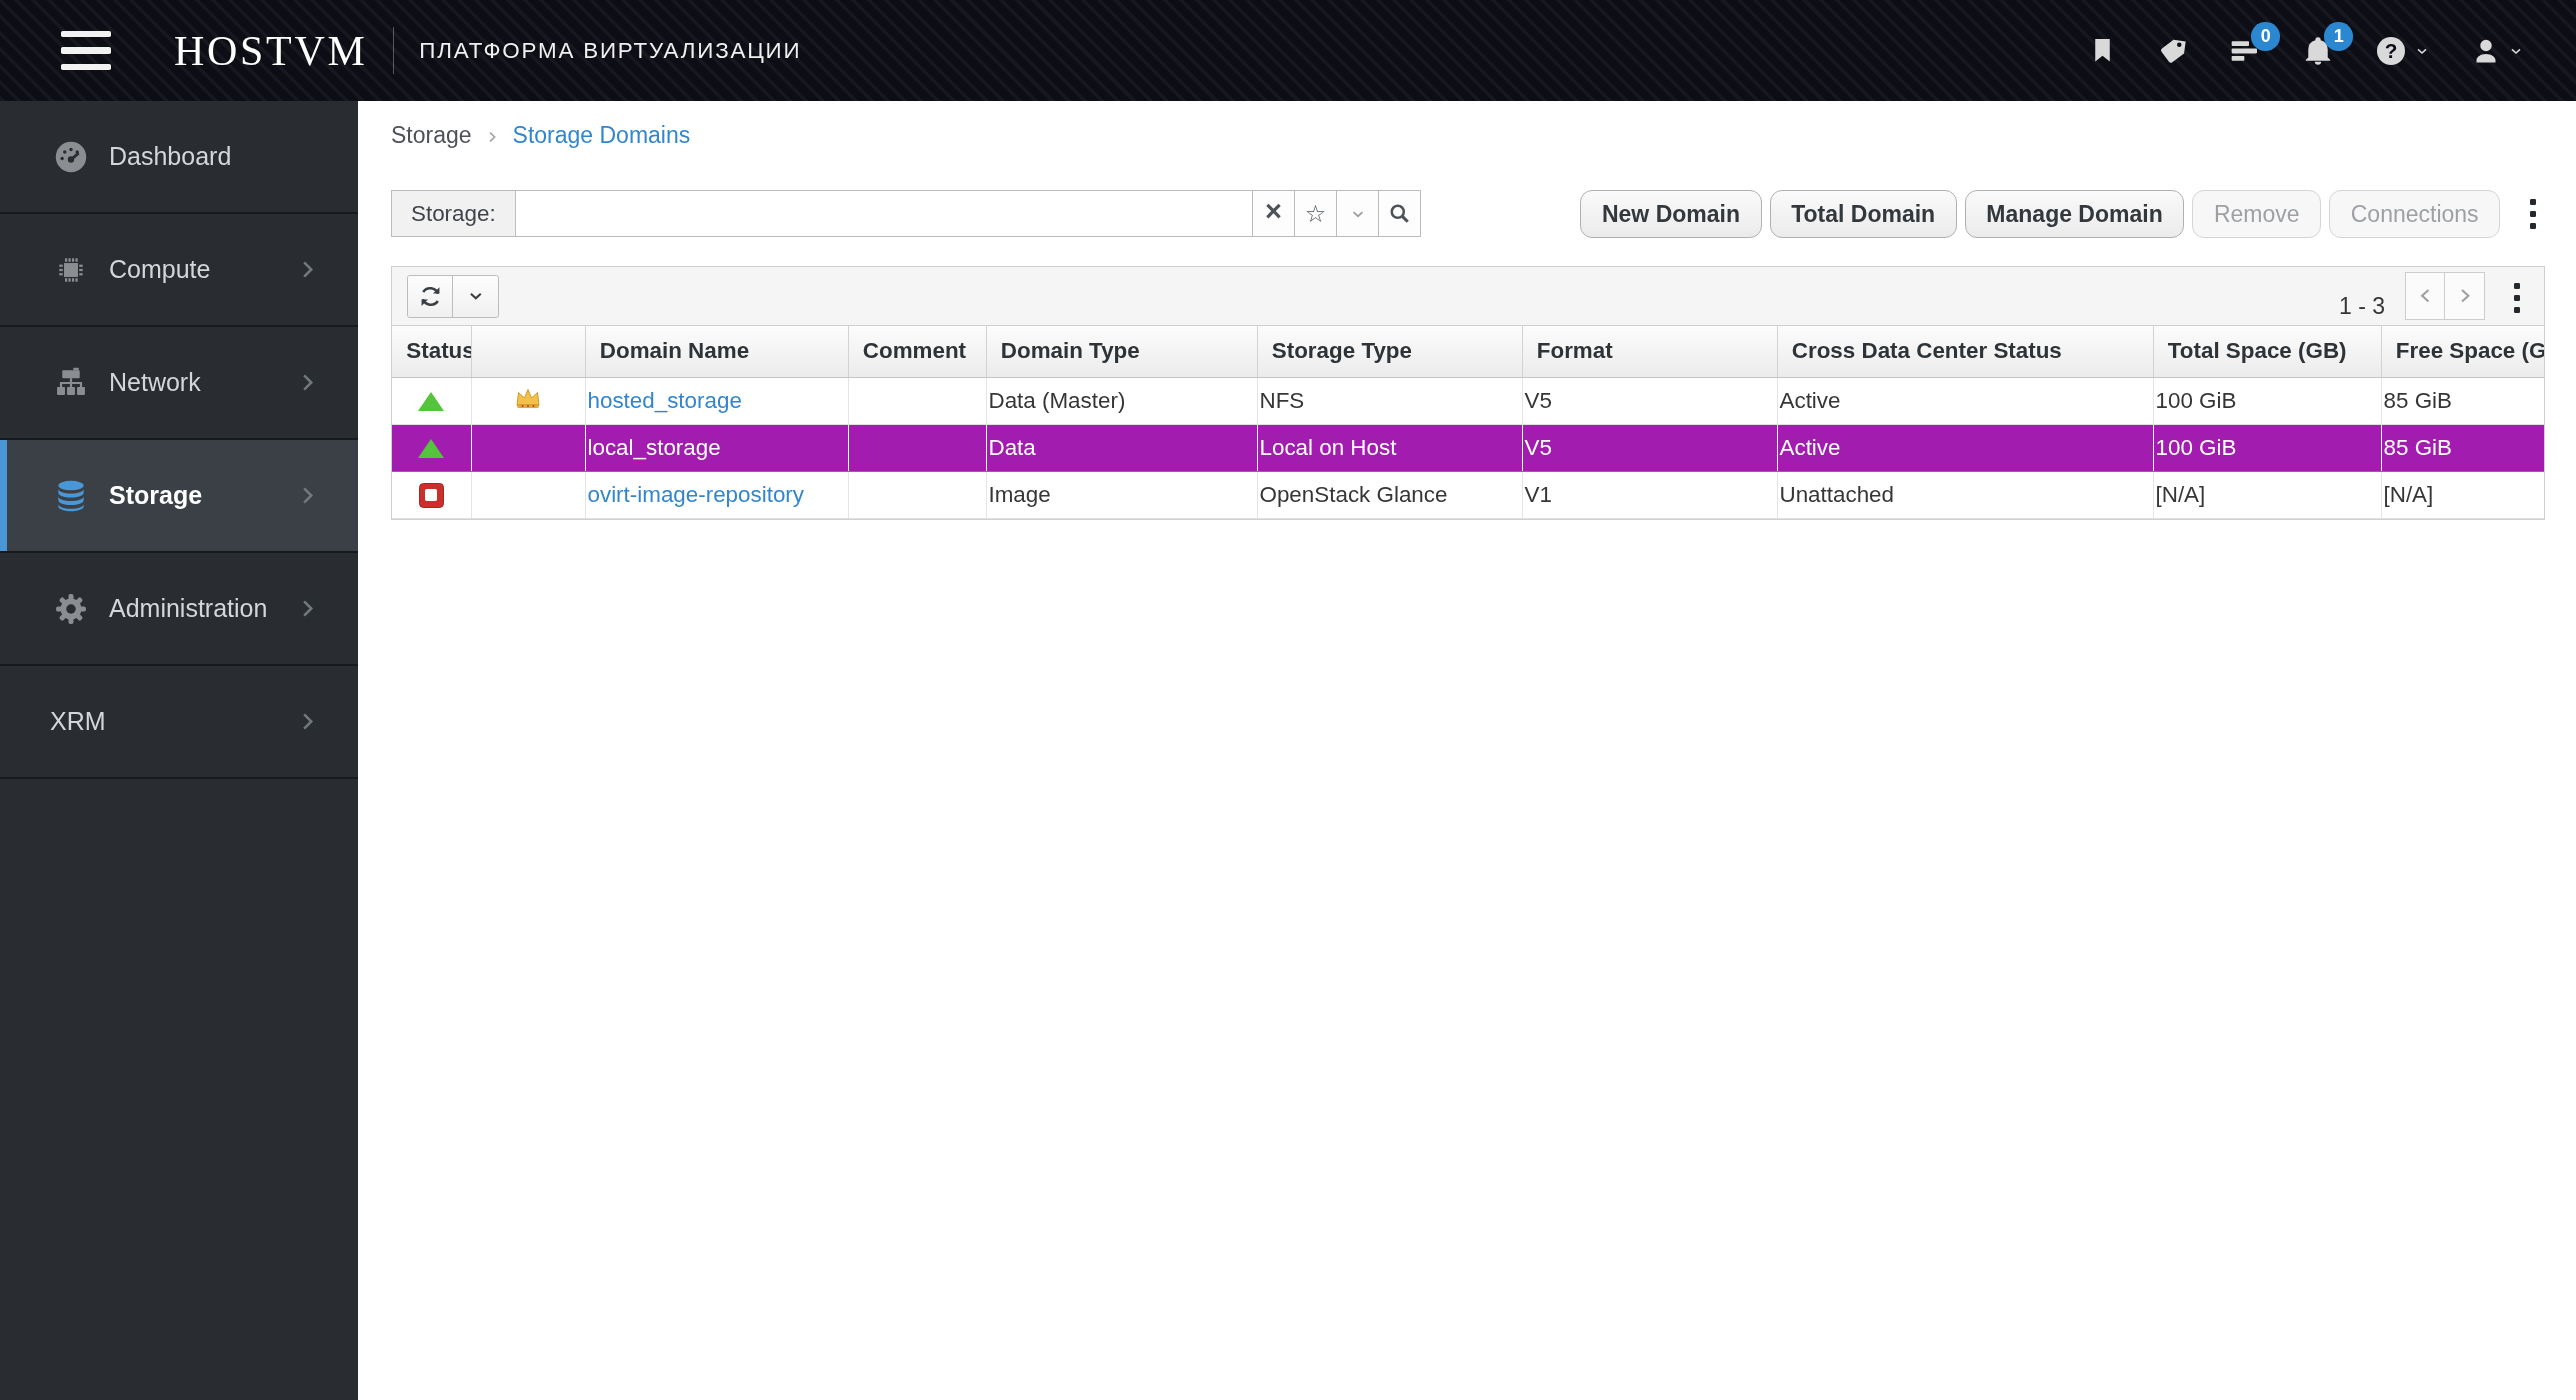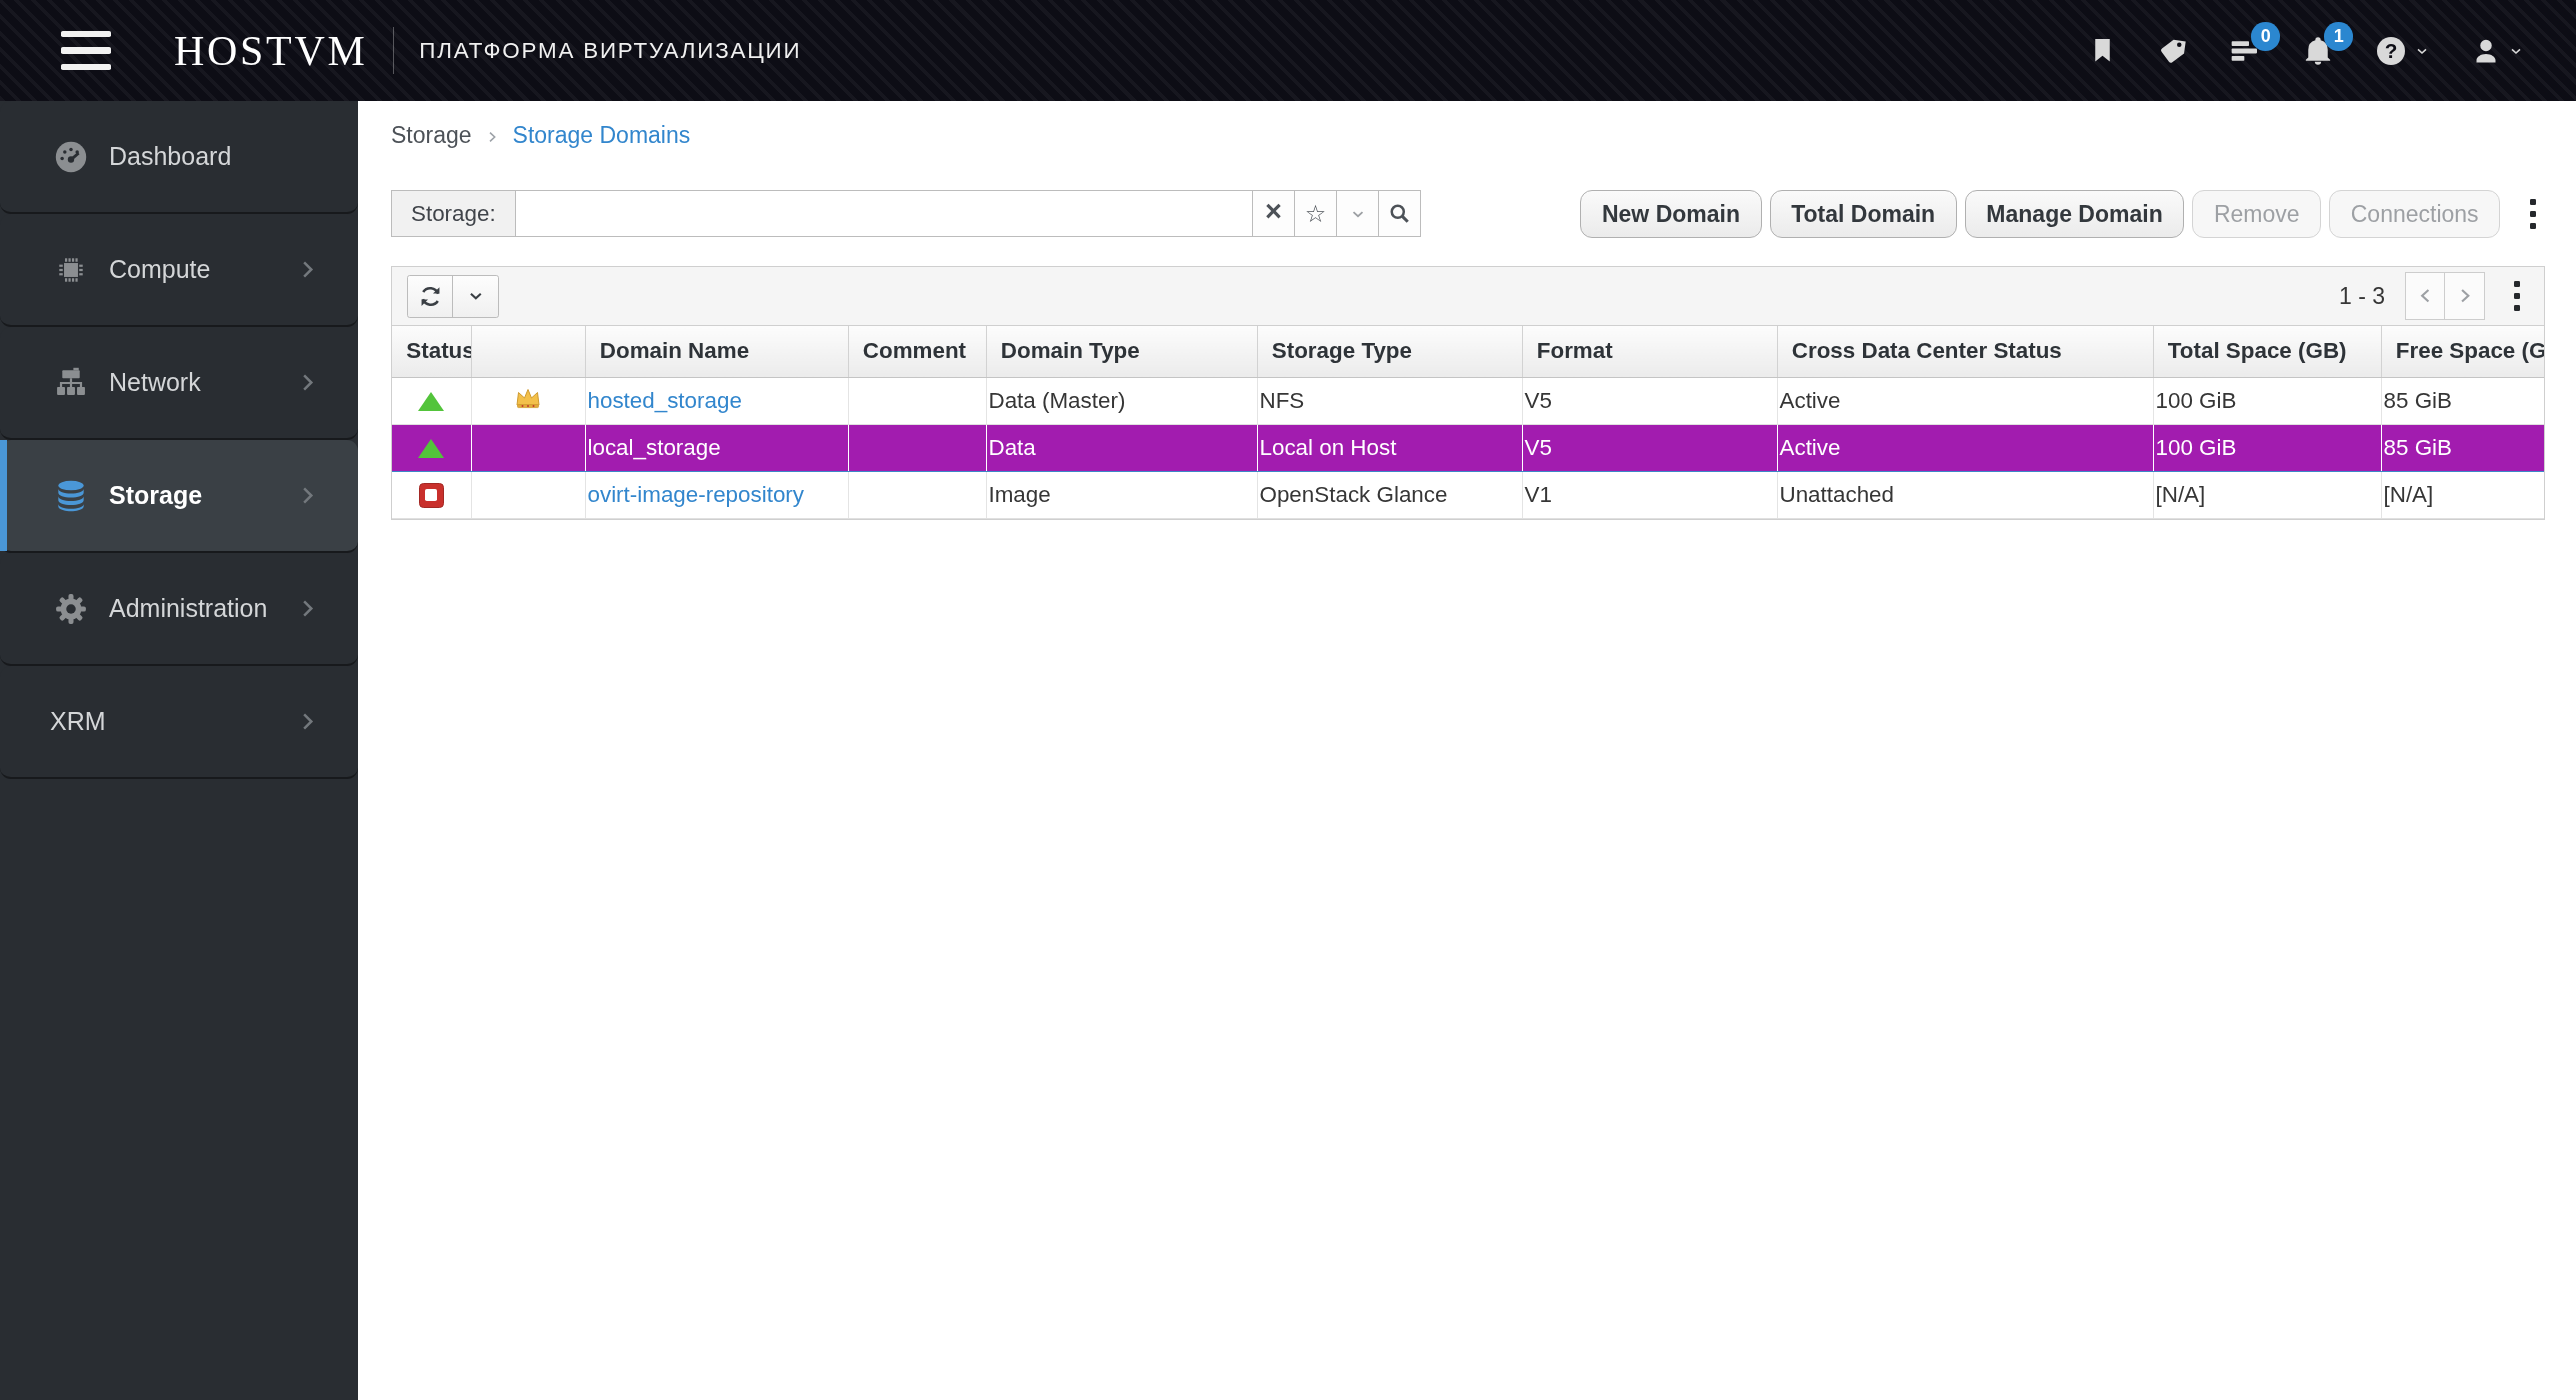--- a/index.html
+++ b/index.html
@@ -32,21 +32,21 @@
   }
   .icon-group { display:flex; align-items:center; gap:7.2px; background:none; border:none; color:#d9d9d9; cursor:pointer; }
 
   
   .page-body { flex:1; display:flex; min-height:0; }
 
   
   .sidebar { width:358px; flex:0 0 358px; background:#292d32; display:flex; flex-direction:column; }
   .nav-item {
     height:113px; flex:0 0 113px; display:flex; align-items:center; position:relative;
-    background:#292d32; border-bottom:2.7px solid #17191c; cursor:pointer;border-radius:11px;
+    background:#292d32; border-bottom:2.7px solid #17191c; cursor:pointer;
   }
   .nav-item.active { background:#3a4045; }
   .nav-item.active::before { content:""; position:absolute; left:0; top:0; bottom:0; width:7.2px; background:#4a97d7; }
   .nav-icon { width:41px; margin-left:50px; margin-right:18px; color:#8b8e91; display:flex; justify-content:center; }
   .nav-item.active .nav-icon { color:#4a97d7; }
   .nav-label { font-size:25px; color:#d4d6d8; }
   .nav-label.noicon { margin-left:50px; }
   .nav-item.active .nav-label { color:#ffffff; font-weight:bold; }
   .nav-chevron { margin-left:auto; margin-right:39px; color:#73787d; display:flex; }
   .sidebar-filler { flex:1; background:#292d32; }
@@ -79,21 +79,21 @@
   .kebab.row-kebab { margin-left:12.5px; }
 
   
   .grid { margin-top:28px; border:1.8px solid #cfcfcf; width:100%; }
   .grid-toolbar { height:59px; background:#f5f5f5; display:flex; align-items:center; padding:0 15px; border-bottom:1.8px solid #cfcfcf; }
   .split { display:flex; }
   .split-btn { width:47px; height:43px; border:1.8px solid #bcbcbc; background:linear-gradient(#fdfdfd,#f0f0f0); display:flex; align-items:center; justify-content:center; color:#3a3f44; cursor:pointer; }
   .split-btn + .split-btn { margin-left:-1.8px; }
   .split-btn:first-child { border-radius:2.7px 0 0 2.7px; }
   .split-btn:last-child { border-radius:0 2.7px 2.7px 0; }
-  .pagination { margin-left:auto; display:flex; align-items:center; gap:19.7px; }
+  .pagination { margin-left:auto; display:flex; align-items:flex-end; gap:19.7px; }
   .page-count { font-size:23px; color:#363636; }
   .pager-btn { width:41px; height:48px; border:1.8px solid #cdcdcd; background:#fbfbfb; display:flex; align-items:center; justify-content:center; color:#9da0a4; cursor:pointer; }
   .pager-btn + .pager-btn { margin-left:-1.8px; }
 
   .table-clip { overflow:hidden; width:100%; background:#fff; }
   table { border-collapse:collapse; table-layout:fixed; width:2194px; font-size:22.4px; }
   col.c-status { width:79px; } col.c-master { width:114px; } col.c-name { width:263px; }
   col.c-comment { width:138px; } col.c-dtype { width:271px; } col.c-stype { width:265px; }
   col.c-format { width:255px; } col.c-cross { width:376px; } col.c-total { width:228px; } col.c-free { width:206px; }
   th {

